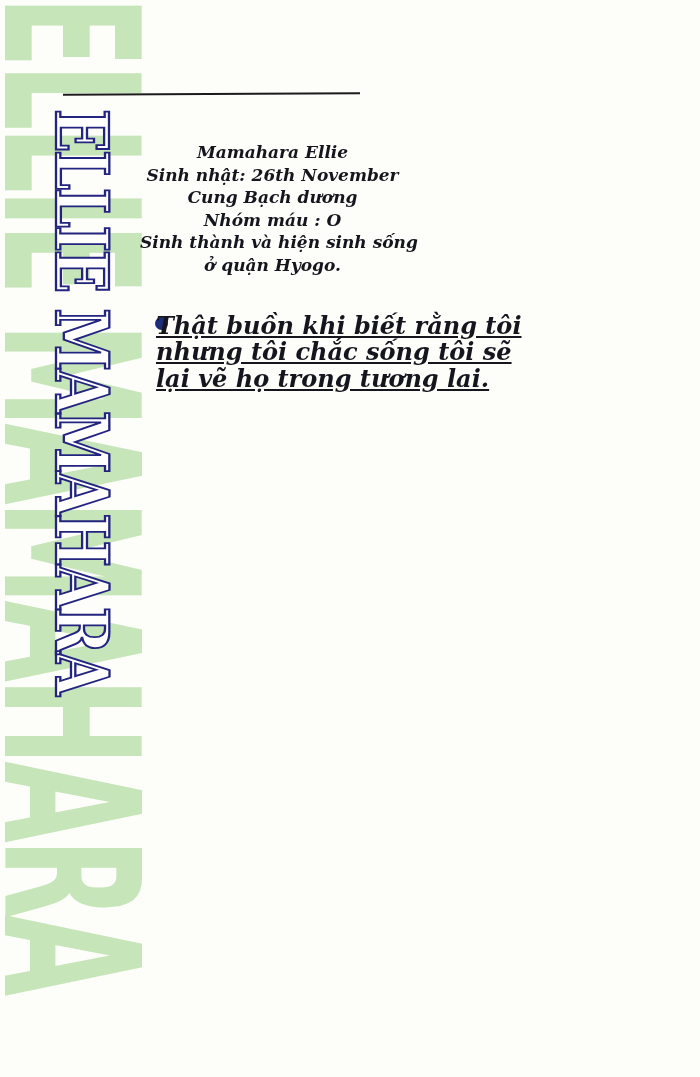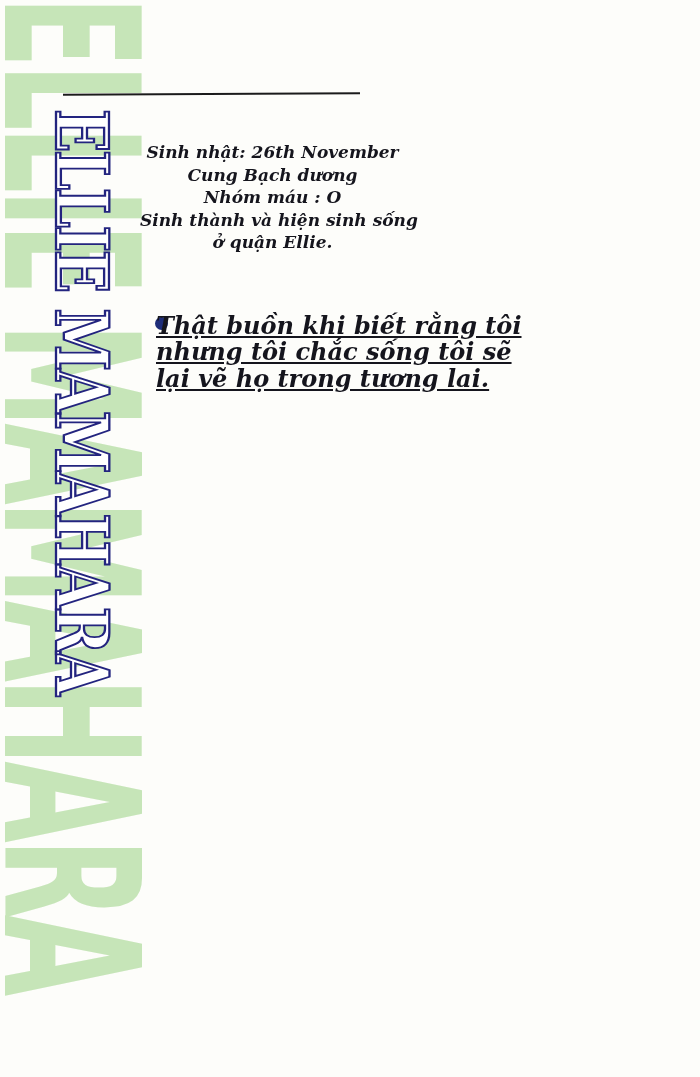--- a/index.html
+++ b/index.html
@@ -106,25 +106,26 @@
 
 <div class="page">
 
   <div class="watermark">ELLIE MAMAHARA</div>
 
   <div class="spine-title">ELLIE MAMAHARA</div>
 
   <div class="divider"></div>
 
   <div class="hand profile">
+    <div class="line">Mamahara Ellie</div>
     <div class="line">Sinh nhật: 26th November</div>
     <div class="line">Cung Bạch dương</div>
     <div class="line">Nhóm máu : O</div>
     <div class="line">Sinh thành và hiện sinh sống</div>
-    <div class="line">ở quận Ellie.</div>
+    <div class="line">ở quận Hyogo.</div>
   </div>
 
   <div class="note-bullet"></div>
   <div class="hand note">
     <div class="line">Thật buồn khi biết rằng tôi</div>
     <div class="line">nhưng tôi chắc sống tôi sẽ</div>
     <div class="line">lại vẽ họ trong tương lai.</div>
   </div>
 
 </div>

